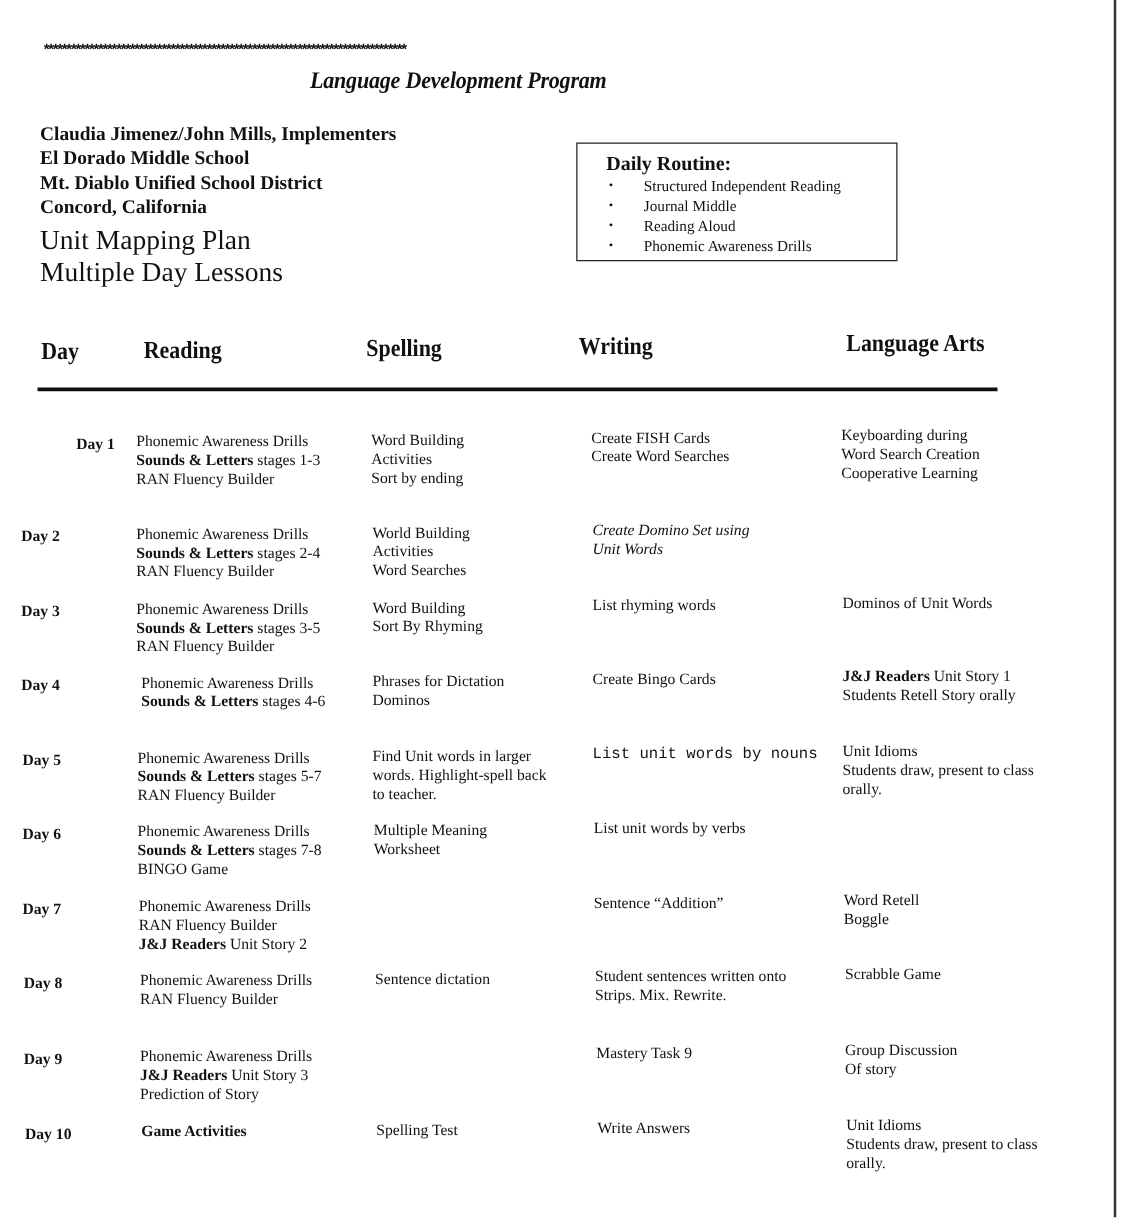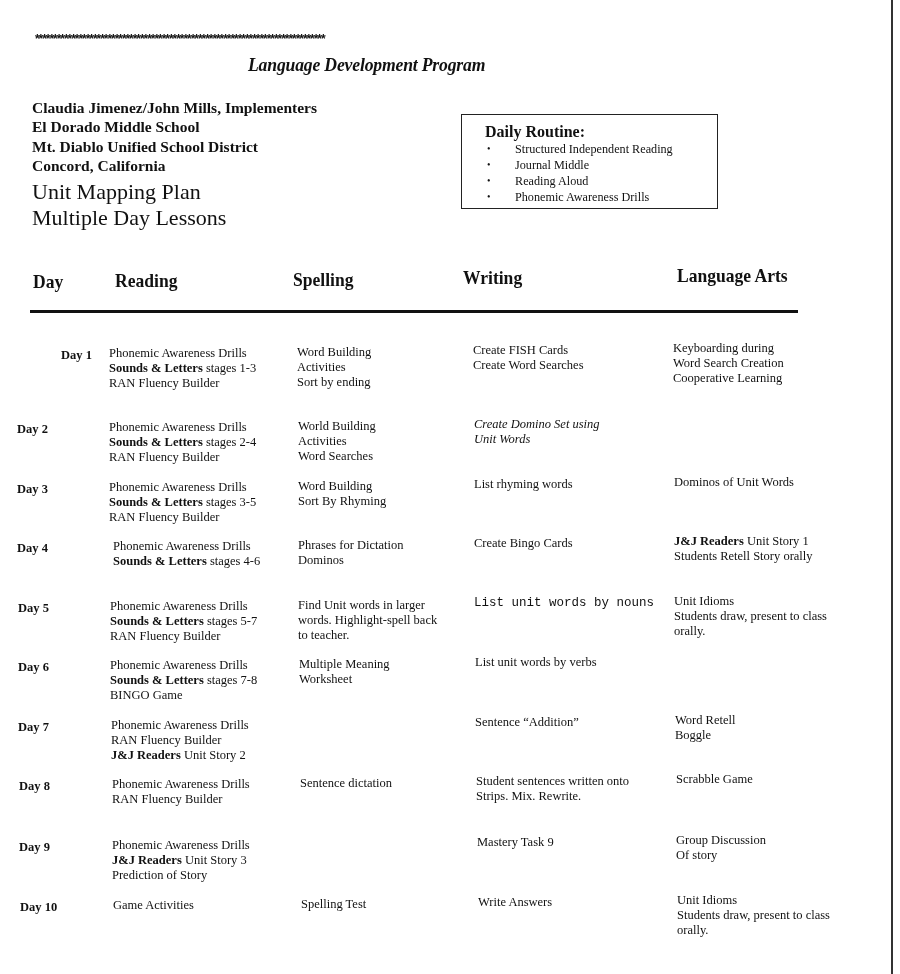--- a/index.html
+++ b/index.html
@@ -327,21 +327,21 @@
       <div class="cell" style="left: 477px; top: 835px;">
         <span class="line">Mastery Task 9</span>
       </div>
       <div class="cell" style="left: 676px; top: 833px;">
         <span class="line"><span>Group Discussion</span></span>
         <span class="line"><span>Of story</span></span>
       </div>
     </div>
     <div class="row" style="top: 0px;">
       <div class="day" style="left: 20px; top: 900px;">Day 10</div>
-      <div class="cell" style="left: 113px; top: 898px;">
+      <div class="cell" style="left: 113px; top: 898px; font-weight: bold;">
         <span class="line"><span>Game Activities</span></span>
       </div>
       <div class="cell" style="left: 301px; top: 897px;">
         <span class="line">Spelling Test</span>
       </div>
       <div class="cell" style="left: 478px; top: 895px;">
         <span class="line">Write Answers</span>
       </div>
       <div class="cell" style="left: 677px; top: 893px;">
         <span class="line"><span>Unit Idioms</span></span>

